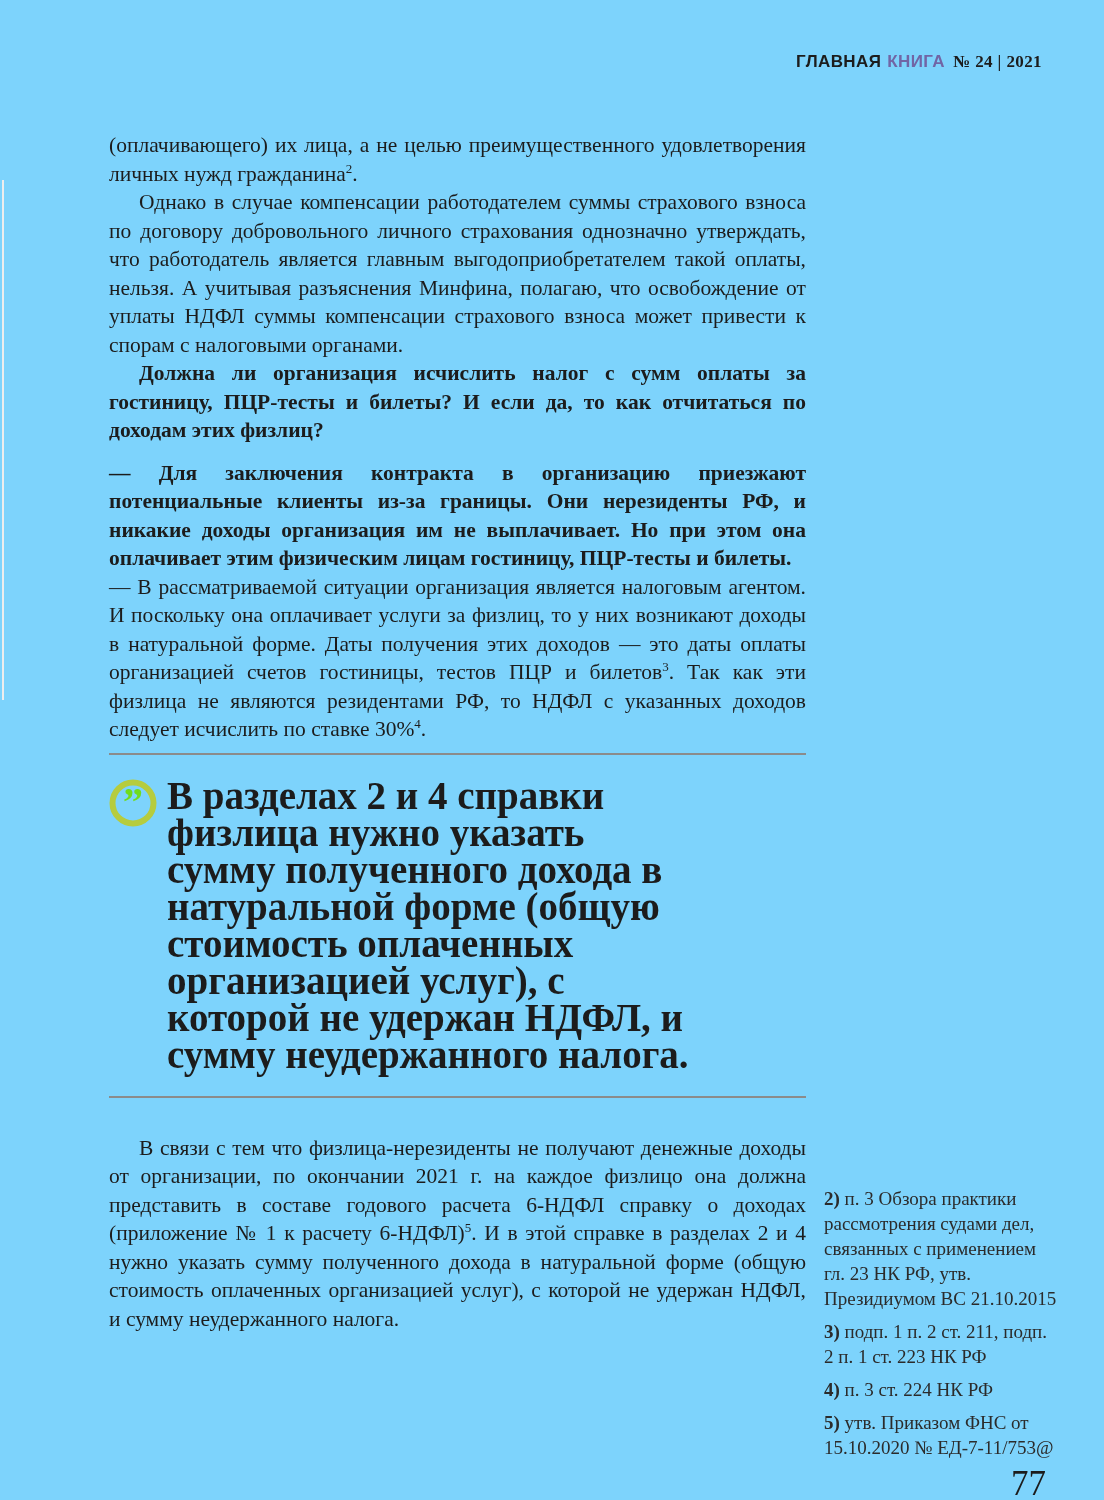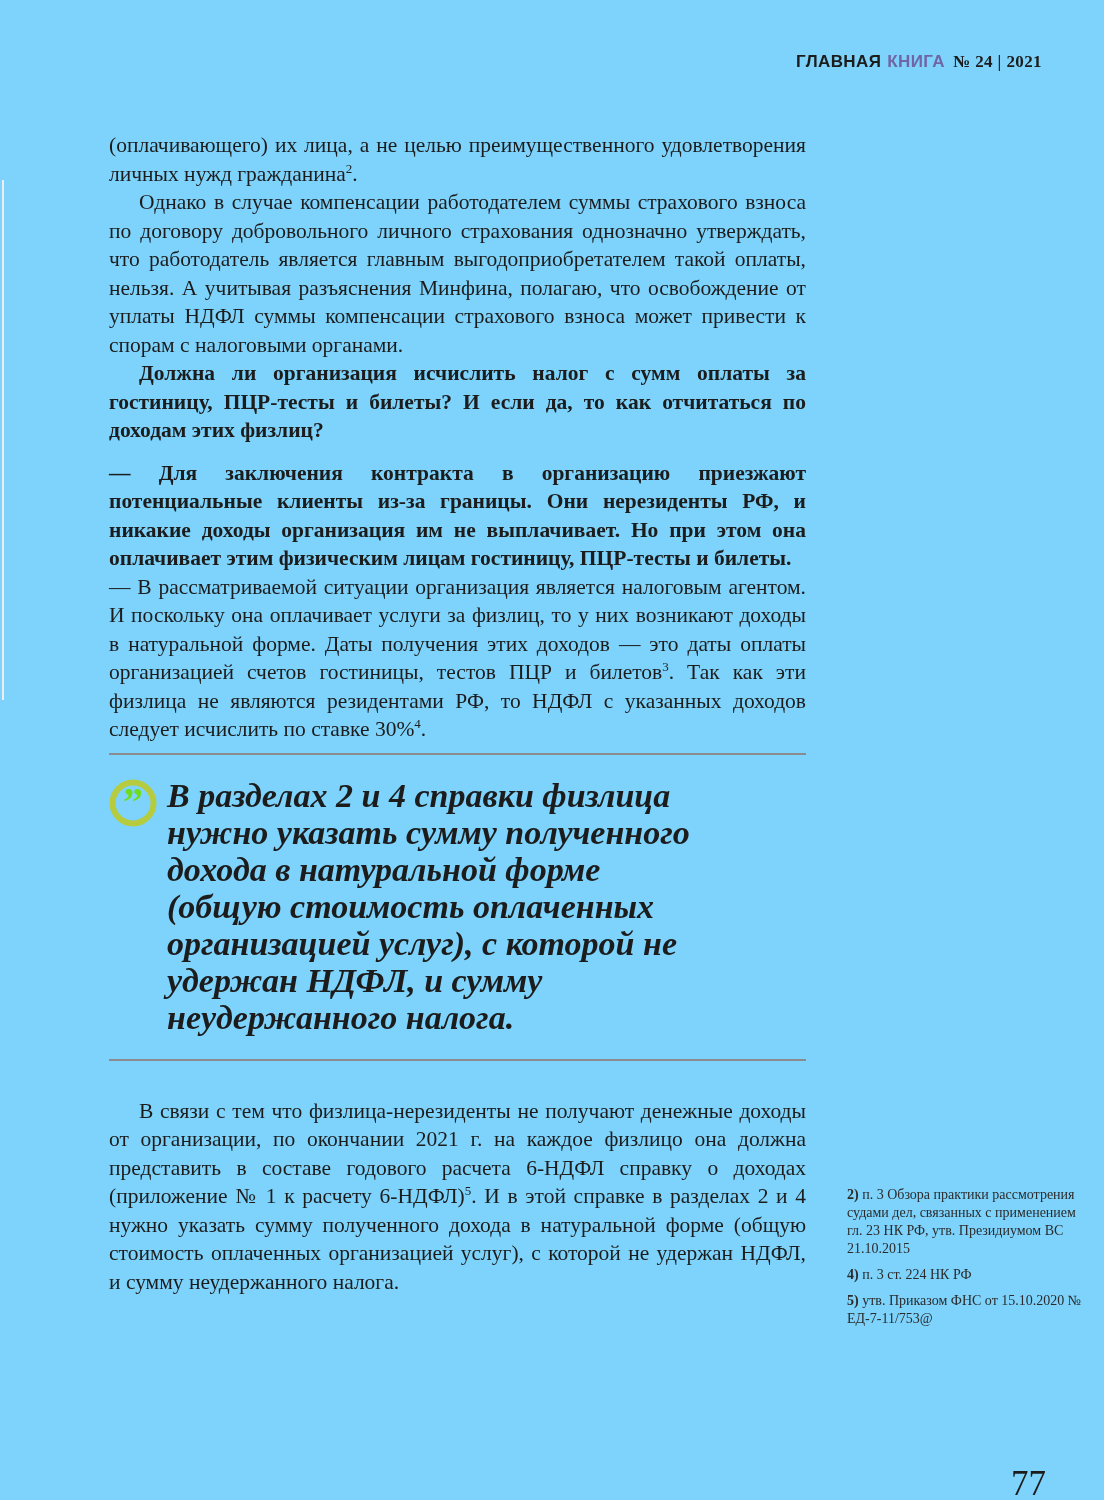--- a/index.html
+++ b/index.html
@@ -61,30 +61,30 @@
   
   .pullquote{
     margin-top:22px;
     display:flex;align-items:flex-start;
     min-height:225px;
   }
   .quote-icon{width:48px;height:48px;flex:0 0 48px;margin-top:2px;}
   .pullquote blockquote{
     margin-left:10px;
     width:535px;
-    font-size:34px;line-height:37px;
-    font-weight:700;font-style:italic;
+    font-size:39px;line-height:37px;
+    font-weight:700;
     color:var(--text);
     text-align:left;
   }
   .after-quote{margin-top:36px;}
   
   .footnotes{
-    position:absolute;left:847px;top:1186px;width:235px;
-    font-size:14px;line-height:18px;
+    position:absolute;left:824px;top:1186px;width:235px;
+    font-size:19px;line-height:25px;
     color:#2b2b2b;
   }
   .footnote{margin-bottom:8px;}
   .footnote b{font-weight:700;}
   
   .pagenum{
     position:absolute;top:1464px;right:58px;
     font-size:35px;color:var(--text);
   }
 </style>
@@ -122,19 +122,20 @@
 
     <div class="rule rule-bottom"></div>
 
     <div id="paras-bottom" class="after-quote">
         <p class="para normal indent">В связи с тем что физлица-нерезиденты не получают денежные доходы от организации, по окончании 2021 г. на каждое физлицо она должна представить в составе годового расчета 6-НДФЛ справку о доходах (приложение № 1 к расчету 6-НДФЛ)<sup>5</sup>. И в этой справке в разделах 2 и 4 нужно указать сумму полученного дохода в натуральной форме (общую стоимость оплаченных организацией услуг), с которой не удержан НДФЛ, и сумму неудержанного налога.</p>
       </div>
   </div>
 
   <aside class="footnotes" id="footnotes">
       <div class="footnote"><b>2) </b>п. 3 Обзора практики рассмотрения судами дел, связанных с применением гл. 23 НК РФ, утв. Президиумом ВС 21.10.2015</div>
+      <div class="footnote"><b>3) </b>подп. 1 п. 2 ст. 211, подп. 2 п. 1 ст. 223 НК РФ</div>
       <div class="footnote"><b>4) </b>п. 3 ст. 224 НК РФ</div>
       <div class="footnote"><b>5) </b>утв. Приказом ФНС от 15.10.2020 № ЕД-7-11/753@</div>
     </aside>
 
   <div class="pagenum">77</div>
 
 </div>
 
 </body></html>

